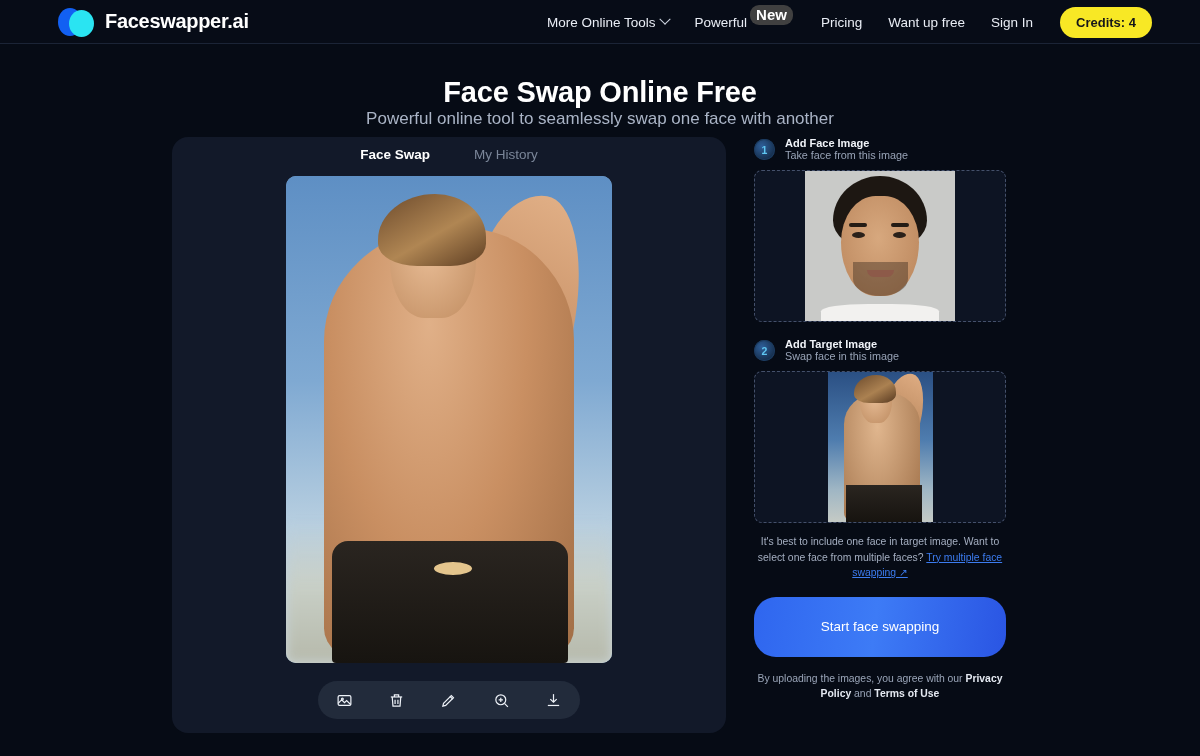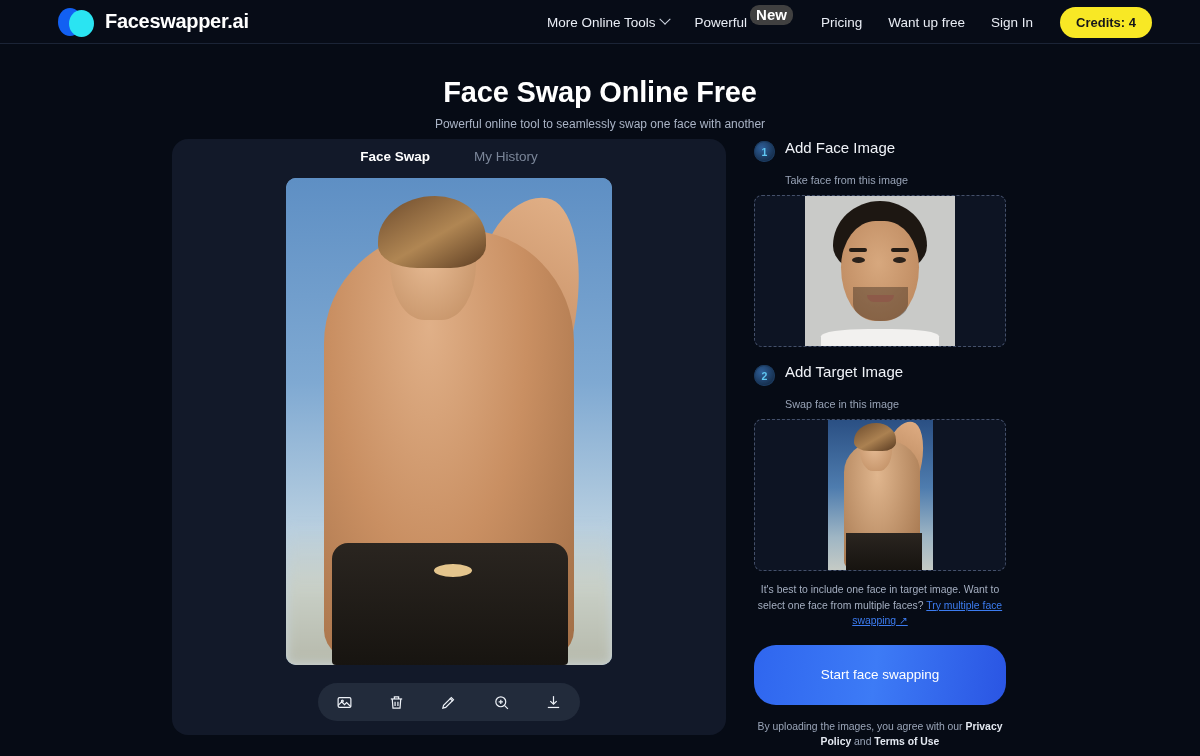--- a/index.html
+++ b/index.html
@@ -71,21 +71,21 @@
     margin-left: 14px; cursor: pointer; white-space: nowrap;
   }
 
   
   .hero { text-align: center; padding-top: 32px; }
   .hero h1 {
     font-size: 29px; font-weight: bold; color: #ffffff;
     letter-spacing: -0.2px;
   }
   .hero p {
-    font-size: 12px; color: #aab4c6; margin-top: 8px;
+    font-size: 17px; color: #aab4c6; 
   }
 
   
   .stage {
     position: relative; width: 1200px; height: 600px;
     margin-top: 0px;
   }
 
   
   .card {
@@ -168,22 +168,22 @@
   }
   .step-head { display: flex; align-items: flex-start; gap: 10px; }
   .step-num {
     width: 21px; height: 21px; border-radius: 50%; flex: none;
     background: radial-gradient(circle at 38% 34%, #2e5f99 0%, #17304f 70%, #122338 100%);
     box-shadow: 0 0 0 1px #1b3a5e inset;
     color: #5fc7f2; font-size: 10.5px; font-weight: bold;
     display: flex; align-items: center; justify-content: center;
     margin-top: 2px;
   }
-  .step-title { font-size: 15px; font-weight: normal; color: #f0f3f8; }
-  .step-sub { font-size: 10.8px; color: #98a3b6; margin-top: 18px; }
+  .step-title { font-size: 11px; font-weight: bold; color: #f0f3f8; }
+  .step-sub { font-size: 10.8px; color: #98a3b6; margin-top: 0; }
 
   .drop {
     margin-top: 9px; height: 152px; width: 252px;
     border: 1px dashed #44506a; border-radius: 8px;
     background: #0d1423;
     display: flex; align-items: center; justify-content: center;
     overflow: hidden; cursor: pointer;
   }
 
   

